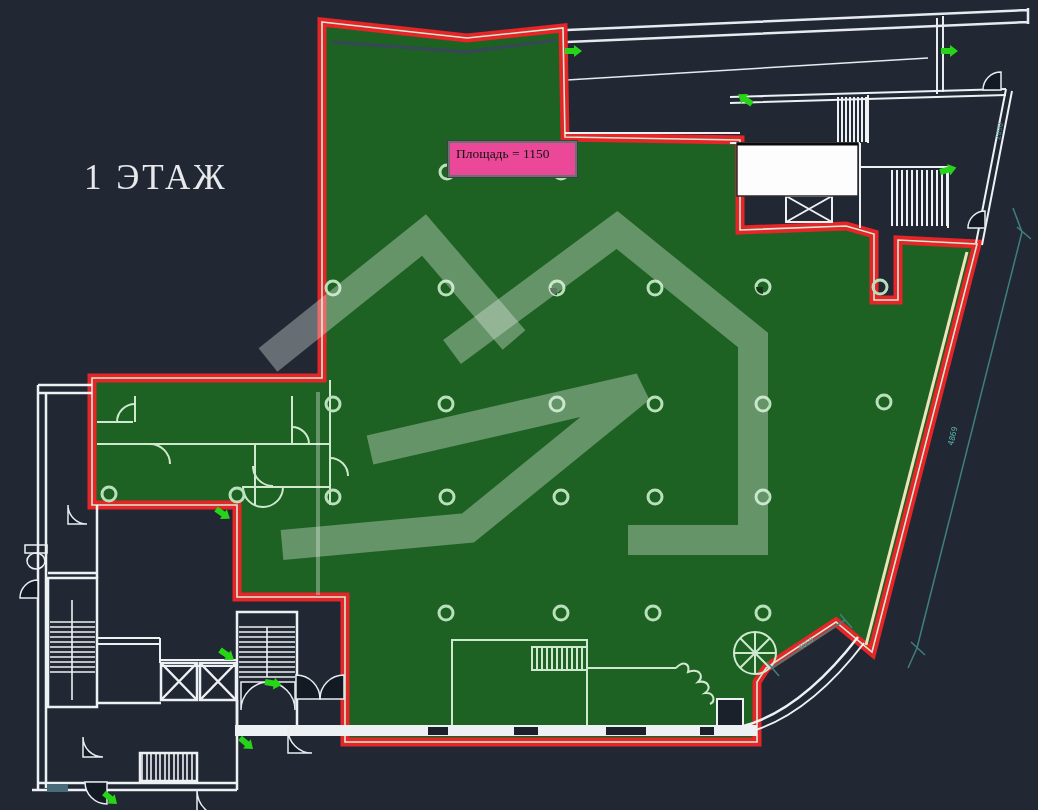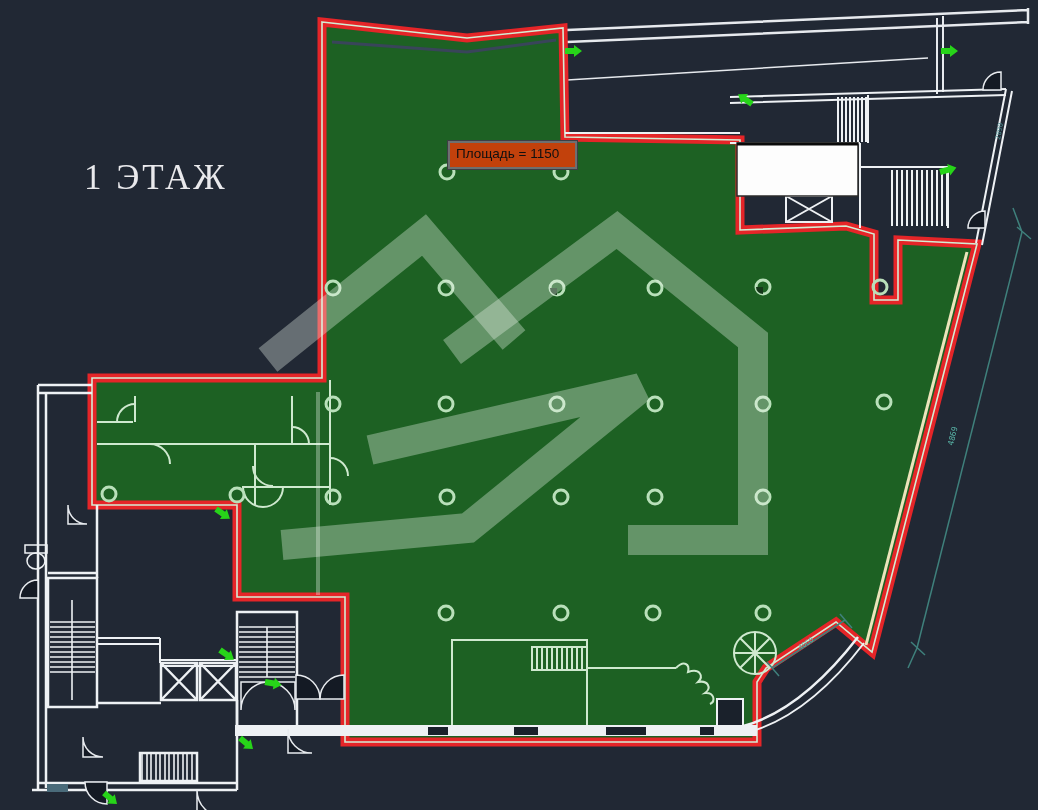--- a/index.html
+++ b/index.html
@@ -1,24 +1,24 @@
 <!DOCTYPE html>
 <html><head>
 <meta charset="utf-8">
 <style>
   html,body{margin:0;padding:0;background:#11151c;}
   .stage{position:relative;width:1038px;height:810px;background:#212834;overflow:hidden;
          font-family:"Liberation Sans",sans-serif;}
   .stage svg{position:absolute;left:0;top:0;}
   .floor-title{position:absolute;left:84px;top:158px;color:#e9e9ec;
     font-family:"Liberation Serif",serif;font-size:35px;letter-spacing:3px;white-space:nowrap;}
-  .tooltip{position:absolute;left:448px;top:141px;width:129px;height:28px;
-    background:#c2410c;border:2px solid #6e6f70;box-shadow:0 0 0 1px #3c3f44;
+  .tooltip{position:absolute;left:448px;top:141px;width:129px;height:36px;
+    background:#ec4899;border:2px solid #6e6f70;box-shadow:0 0 0 1px #3c3f44;
     color:#101010;font-size:13.5px;line-height:22px;padding-left:6px;box-sizing:border-box;
-    white-space:nowrap;overflow:hidden;}
+    white-space:nowrap;overflow:hidden;font-family:Liberation Serif, serif;}
   text.dim{font-family:"DejaVu Sans Mono",monospace;}
 </style>
 </head>
 <body>
 
 <div class="stage">
 <svg width="1038" height="810" viewBox="0 0 1038 810">
 
   <g stroke="#e7eaee" fill="none">
     <path d="M567 30 L1028 10 M567 42 L1028 22 M1028 8 V24" stroke-width="2.5"></path>

